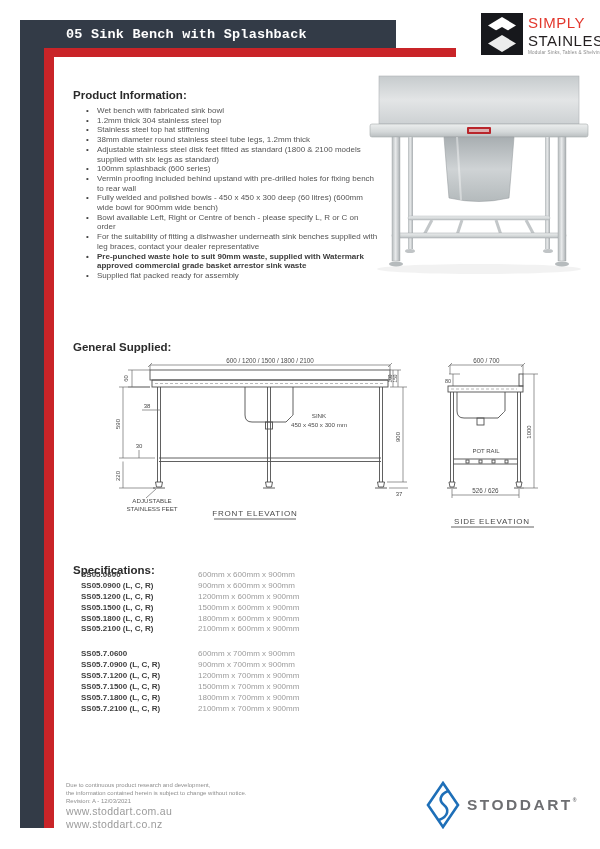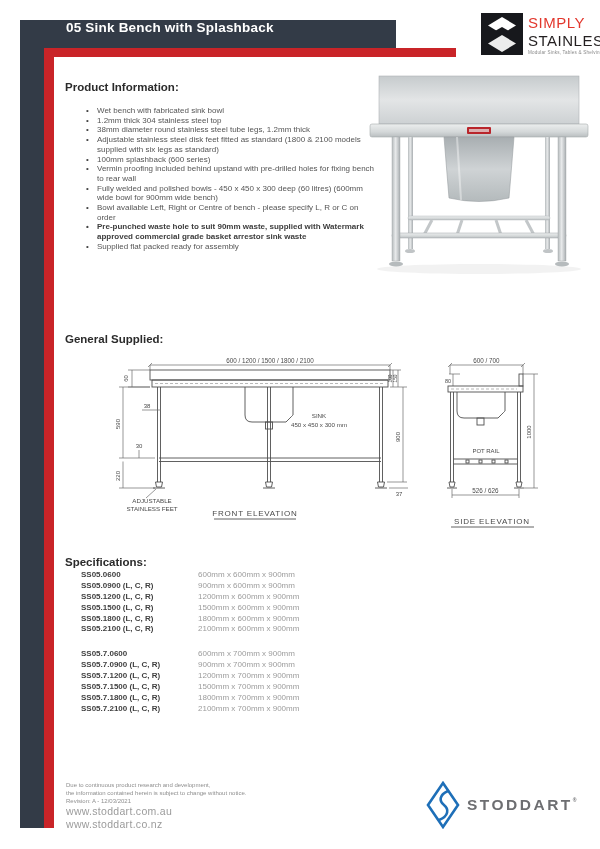--- a/index.html
+++ b/index.html
@@ -2,31 +2,31 @@
 <html><head>
 <meta charset="utf-8">
 <style>
   html,body{margin:0;padding:0;background:#ffffff;}
   .page{position:relative;width:600px;height:849px;background:#fff;overflow:hidden;
         font-family:"Liberation Sans","DejaVu Sans",sans-serif;color:#2e2e2e;}
   
   .stripe-dark{position:absolute;left:20px;top:20px;width:24px;height:808px;background:#333b47;}
   .stripe-red{position:absolute;left:44px;top:48px;width:10px;height:780px;background:#c92428;}
   .title-bar{position:absolute;left:20px;top:20px;width:376px;height:28px;background:#333b47;
-             display:flex;box-sizing:border-box;padding-left:46px;}
+             display:flex;align-items:center;box-sizing:border-box;padding-left:46px;font-family:Liberation Mono, monospace;}
   .title-bar span{color:#ffffff;font-size:13.5px;font-weight:bold;letter-spacing:.2px;}
   .red-horiz{position:absolute;left:44px;top:48px;width:412px;height:9px;background:#c92428;}
   
   .brand{position:absolute;left:481px;top:13px;display:flex;align-items:flex-start;}
   .brand-text{margin-left:5px;line-height:1;}
   .brand-simply{color:#e2372d;font-size:15px;letter-spacing:.5px;margin-top:2px;}
   .brand-stainless{color:#231f20;font-size:15px;letter-spacing:.5px;margin-top:3px;}
   .brand-tagline{color:#8a8a8a;font-size:4.6px;margin-top:3px;letter-spacing:.2px;}
   
-  .sec{position:absolute;left:65px;margin:0;font-size:11.5px;font-weight:bold;color:#2b2b2b;}
+  .sec{position:absolute;left:65px;margin:8px;font-size:11.5px;font-weight:bold;color:#2b2b2b;}
   .h-info{top:81px;}
   .h-draw{top:333px;}
   .h-spec{top:556px;}
   
   .bullets{position:absolute;left:77px;top:97px;width:292px;margin:9px;padding:0;list-style:none;}
   .bullets li{position:relative;padding-left:11px;font-size:8px;line-height:9.7px;color:#555555;}
   .bullets li::before{content:"\2022";position:absolute;left:0;top:0;color:#444;}
   .bullets li.bold{font-weight:bold;color:#3c3c3c;}
   
   .photo{position:absolute;left:362px;top:70px;}
@@ -74,26 +74,28 @@
       <div class="brand-simply">SIMPLY</div>
       <div class="brand-stainless">STAINLESS</div>
       <div class="brand-tagline">Modular Sinks, Tables &amp; Shelving</div>
     </div>
   </div>
 
   <h2 class="sec h-info">Product Information:</h2>
   <ul class="bullets">
       <li>Wet bench with fabricated sink bowl</li>
       <li>1.2mm thick 304 stainless steel top</li>
+      <li>Stainless steel top hat stiffening</li>
       <li>38mm diameter round stainless steel tube legs, 1.2mm thick</li>
       <li>Adjustable stainless steel disk feet fitted as standard (1800 &amp; 2100 models supplied with six legs as standard)</li>
       <li>100mm splashback (600 series)</li>
       <li>Vermin proofing included behind upstand with pre-drilled holes for fixing bench to rear wall</li>
       <li>Fully welded and polished bowls - 450 x 450 x 300 deep (60 litres) (600mm wide bowl for 900mm wide bench)</li>
       <li>Bowl available Left, Right or Centre of bench - please specify L, R or C on order</li>
+      <li>For the suitability of fitting a dishwasher underneath sink benches supplied with leg braces, contact your dealer representative</li>
       <li class="bold">Pre-punched waste hole to suit 90mm waste, supplied with Watermark approved commercial grade basket arrestor sink waste</li>
       <li>Supplied flat packed ready for assembly</li>
     </ul>
 
   <svg class="photo" width="234" height="208" viewBox="0 0 234 208">
     <defs>
       <linearGradient id="gSplash" x1="0" y1="0" x2="0" y2="1">
         <stop offset="0" stop-color="#c6cbcd"></stop>
           <stop offset="0.5" stop-color="#e3e5e6"></stop>
           <stop offset="1" stop-color="#cdd1d3"></stop>

